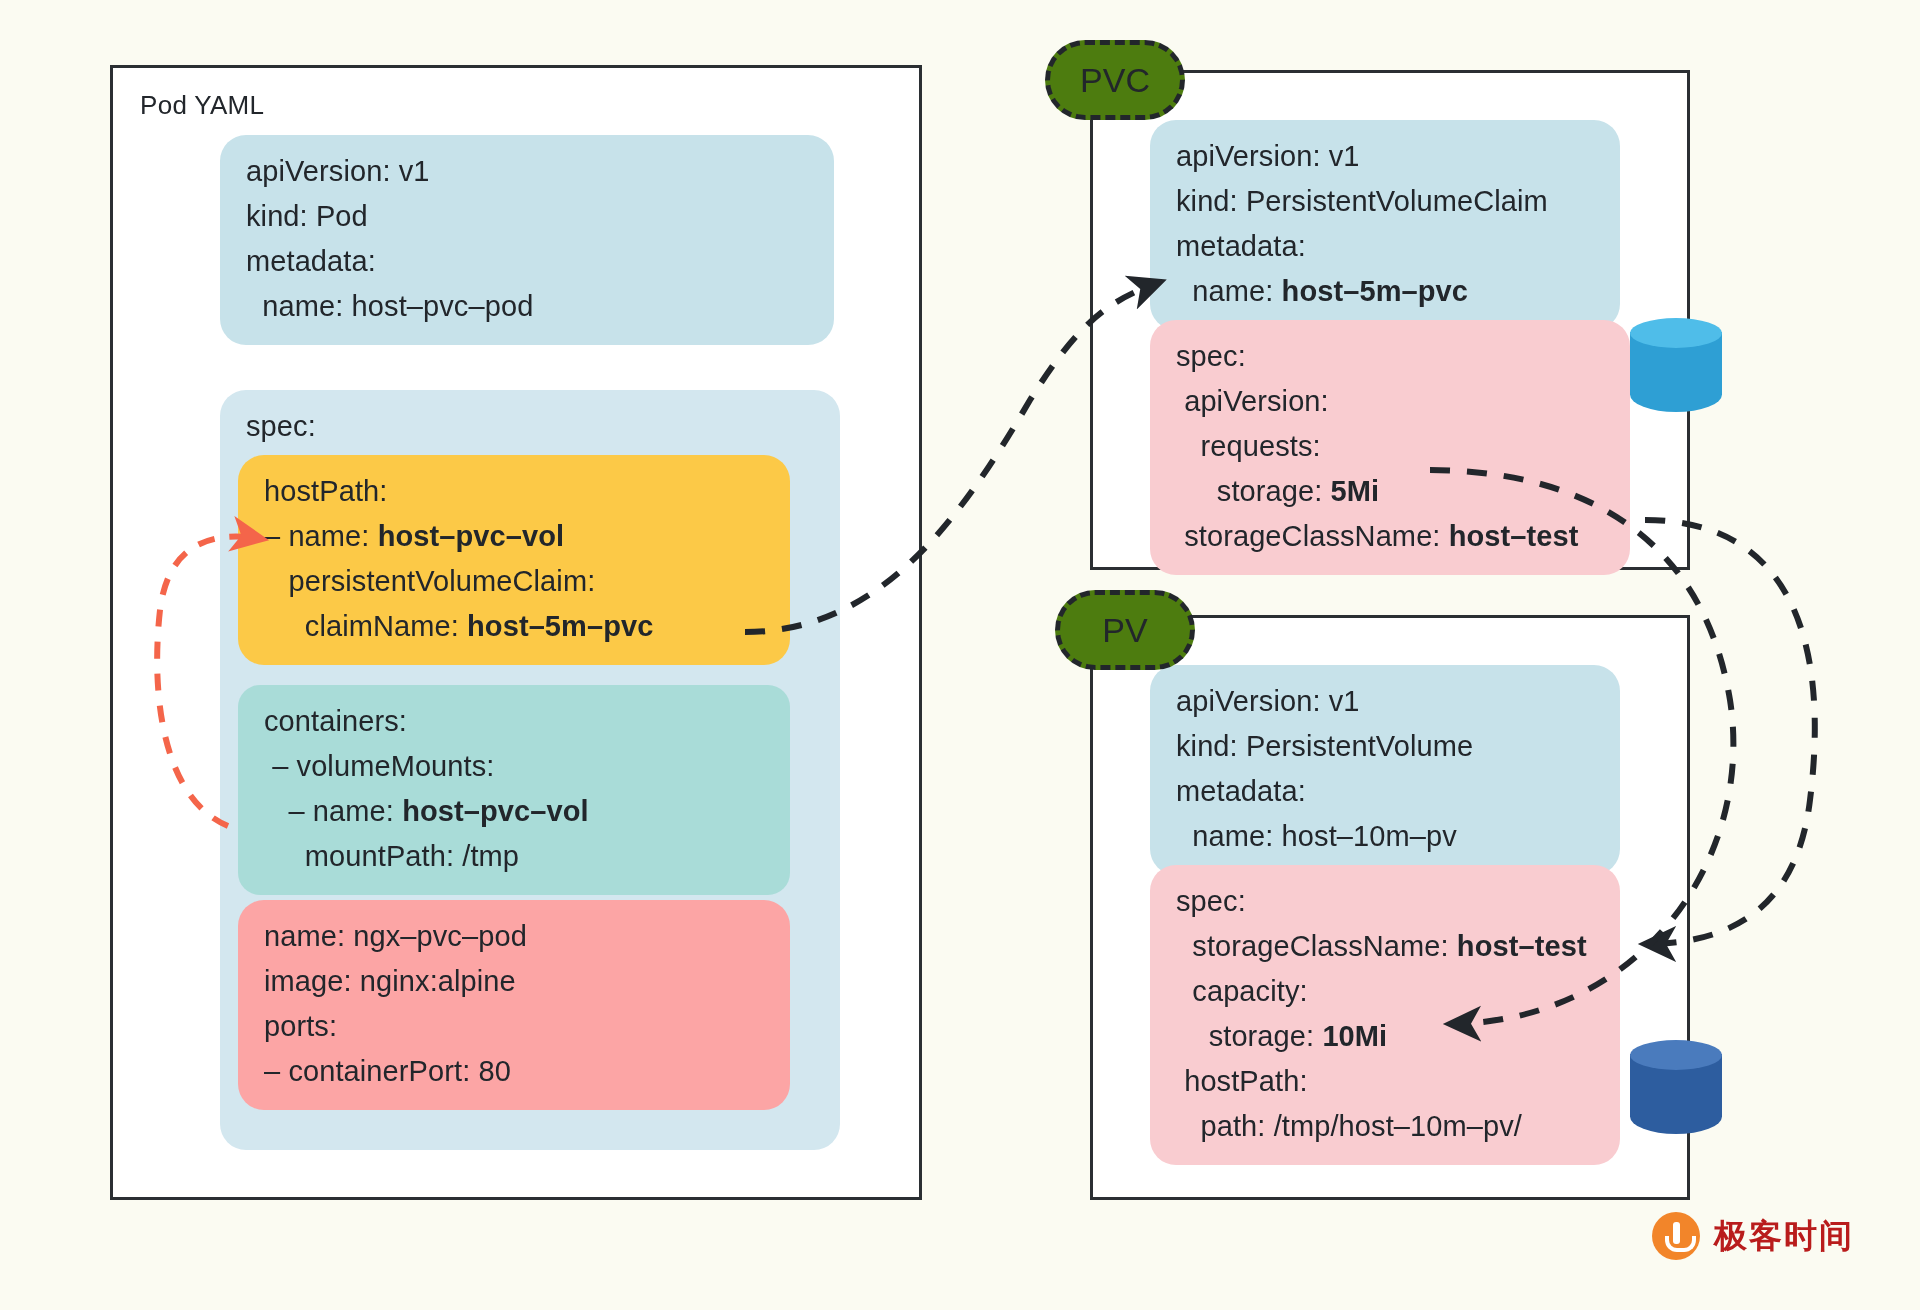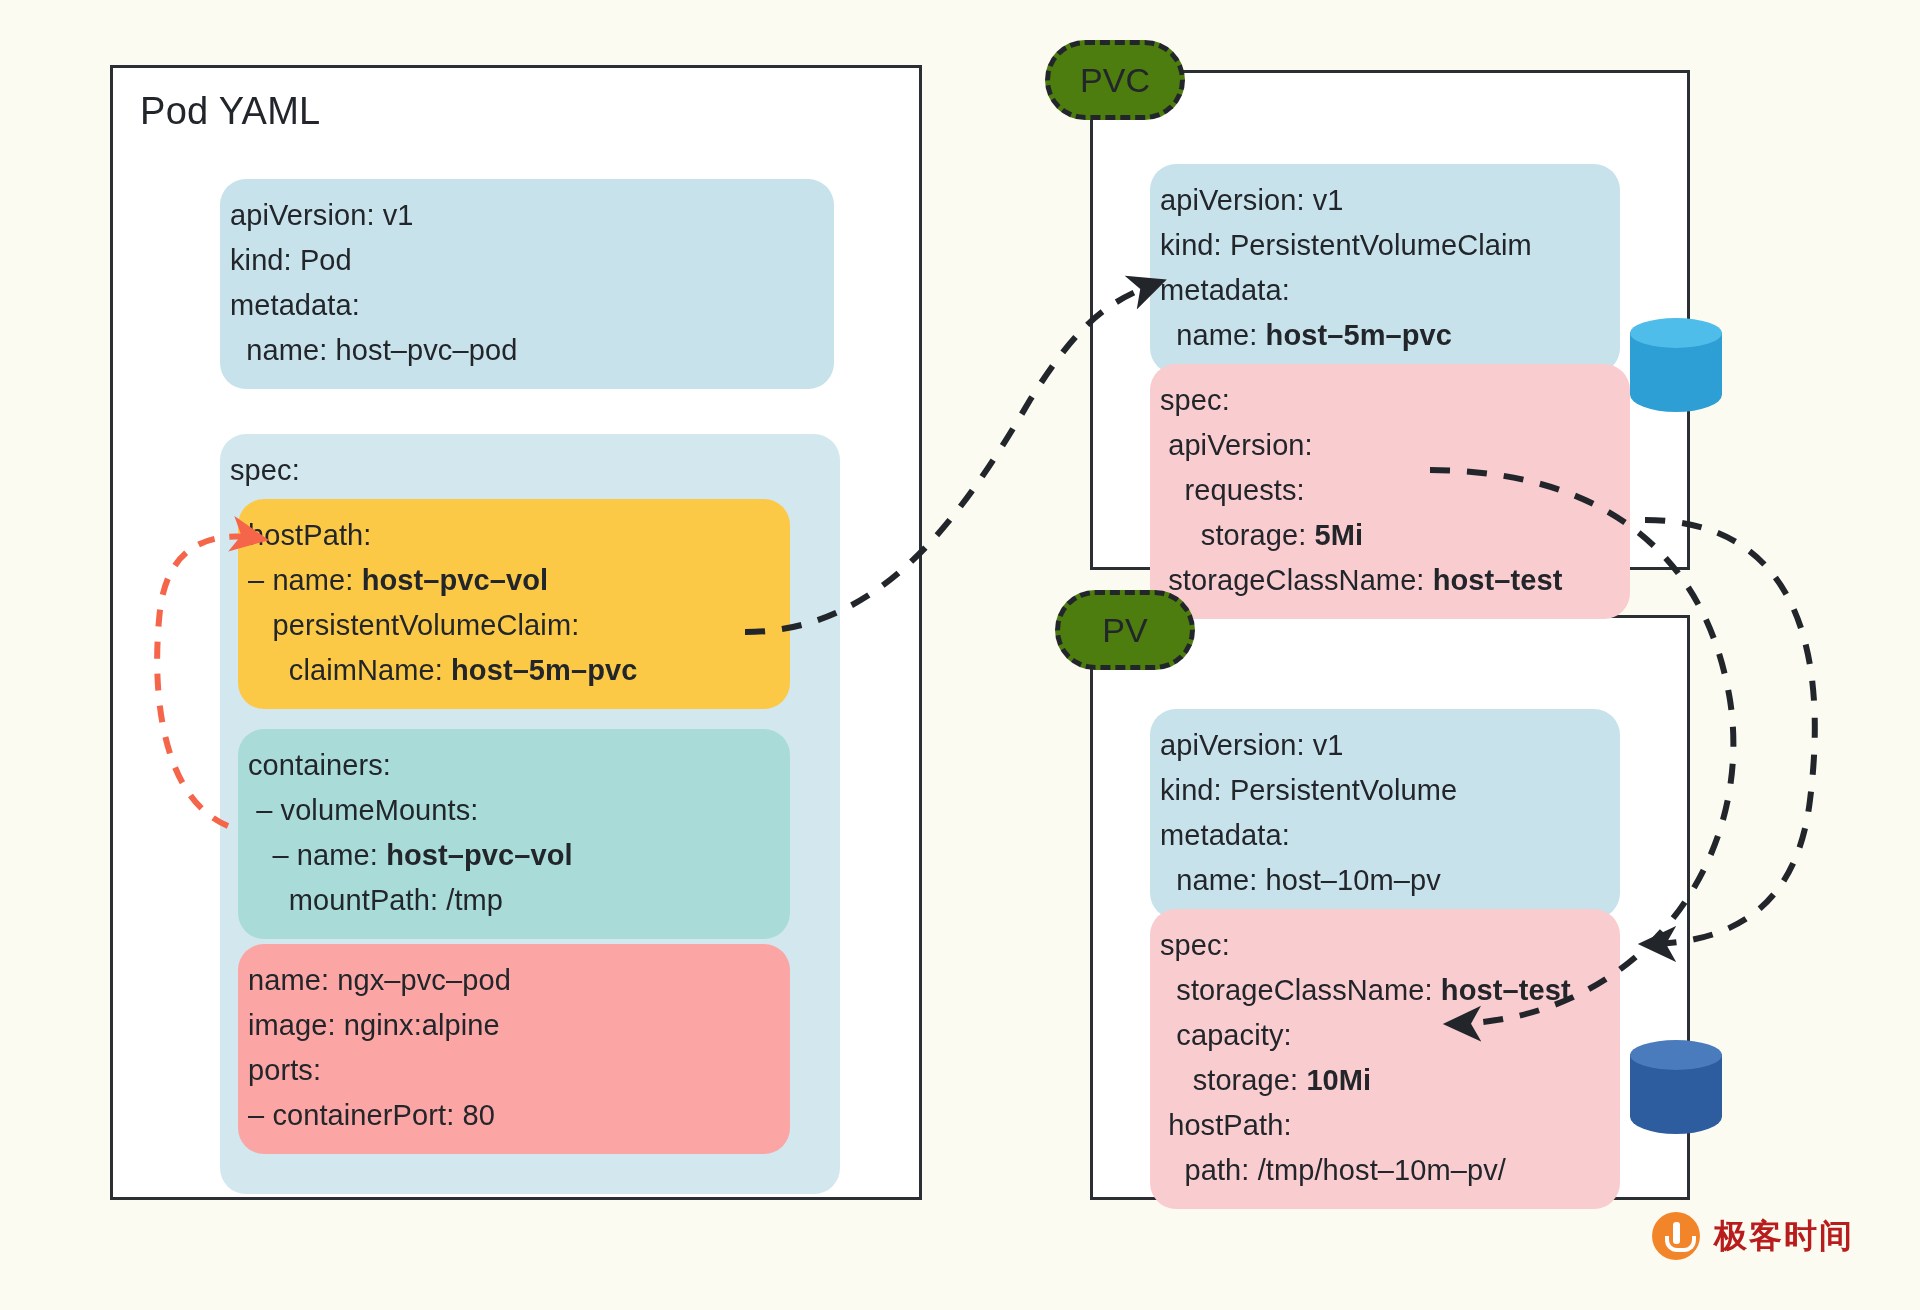--- a/index.html
+++ b/index.html
@@ -22,41 +22,40 @@
   }
   #pod-frame{left:110px;top:65px;width:812px;height:1135px;}
   #pvc-frame{left:1090px;top:70px;width:600px;height:500px;}
   #pv-frame {left:1090px;top:615px;width:600px;height:585px;}
 
   
   .blk{
     position:absolute;
     border-radius:26px;
     box-sizing:border-box;
-    padding:14px 26px 16px 10px;
-    margin-top:44px;
+    padding:14px 26px 16px 26px;
   }
   .blk .ln{
     font-size:29px;
     line-height:45px;
     white-space:pre;
     letter-spacing:.1px;
   }
   .blk .ln b{font-weight:bold;}
   .c-blue {background:#c7e2ea;}
   .c-lblue{background:#d3e7ef;}
   .c-yellow{background:#fcc947;}
-  .c-teal {background:#a9dcd8;}
+  .c-teal {background:#a9dcd8;border-radius:22px;}
   .c-green{background:#fca5a5;}
   .c-pink {background:#f9ccd0;}
 
   
   #pod-title{
     position:absolute;left:140px;top:90px;
-    font-size:38px;letter-spacing:.3px;
+    font-size:26px;letter-spacing:.3px;
   }
   #pod-meta{left:220px;top:135px;width:614px;}
   #pod-spec{left:220px;top:390px;width:620px;height:760px;}
   #pod-volumes{left:238px;top:455px;width:552px;}
   #pod-containers{left:238px;top:685px;width:552px;}
   #pod-greenbox{left:238px;top:900px;width:552px;}
 
   
   #pvc-meta{left:1150px;top:120px;width:470px;}
   #pvc-spec{left:1150px;top:320px;width:480px;}

